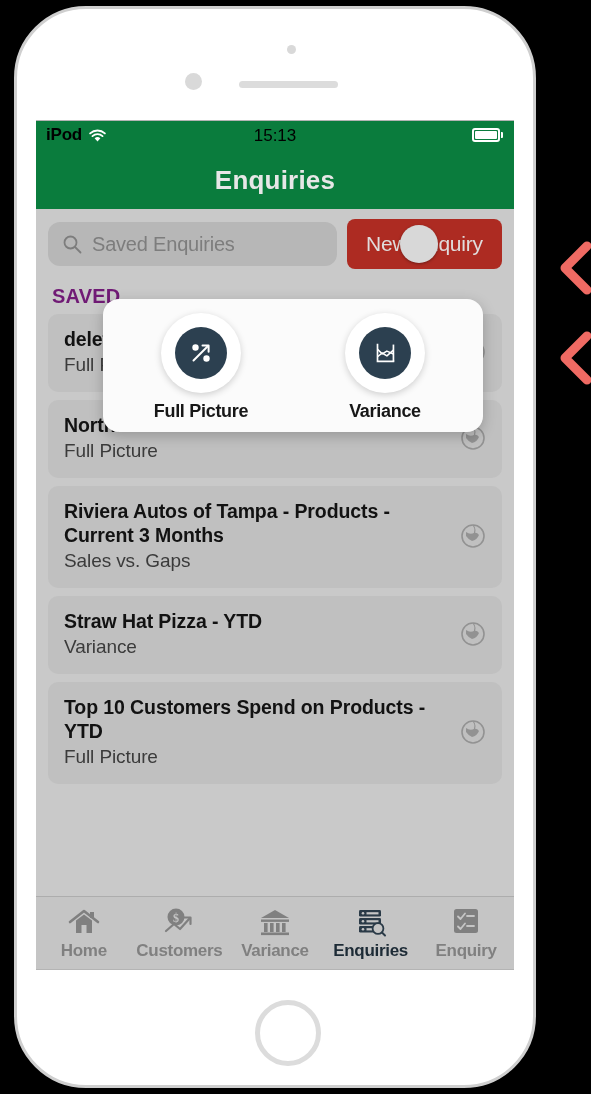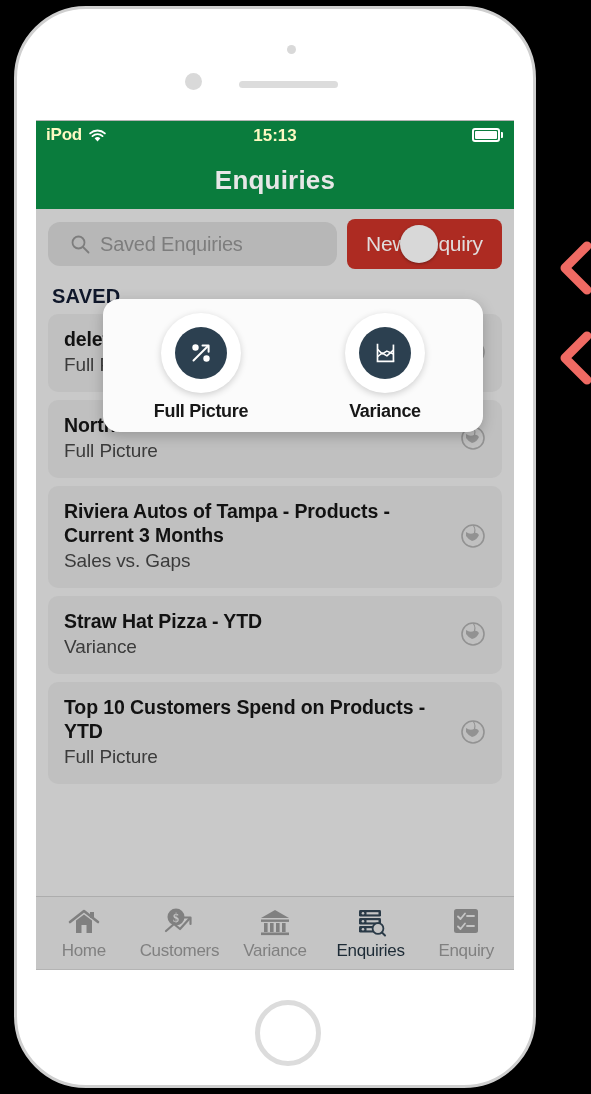--- a/index.html
+++ b/index.html
@@ -54,30 +54,30 @@
     overflow: hidden;
     border-top: 1px solid #b4b4b4;
     border-bottom: 1px solid #b4b4b4;
   }
 
   
   .status-bar {
     position: relative;
     height: 30px;
     background: #0a7c3d;
-    color: #fef9c3;
+    color: #000000;
     font-size: 17px;
     font-weight: 600;
   }
   .sb-left { position: absolute; left: 10px; top: 4px; display: flex; align-items: center; gap: 6px; }
   .sb-carrier { font-size: 17px; letter-spacing: -0.2px; }
   .wifi-icon { display: inline-block; width: 19px; height: 14px; position: relative; }
   .sb-time {
     position: absolute; left: 0; right: 0; top: 5px;
-    text-align: center; font-size: 17px; font-weight: 700;
+    text-align: center; font-size: 17px; font-weight: 400;
   }
   .sb-right { position: absolute; right: 11px; top: 7px; display: flex; align-items: center; }
   .battery-body {
     width: 28px; height: 14px;
     border: 2px solid #fff; border-radius: 3px;
     padding: 1px; box-sizing: border-box;
     display: flex; align-items: stretch;
   }
   .battery-fill { flex: 1; background: #fff; border-radius: 1px; }
   .battery-cap {
@@ -104,21 +104,21 @@
     gap: 10px;
     padding: 10px 12px 8px 12px;
     background: #c9c9c9;
   }
   .search-field {
     flex: 1;
     height: 44px;
     background: #b7b7b7;
     border-radius: 12px;
     display: flex; align-items: center;
-    padding: 0 22px;
+    padding: 0 14px;
     gap: 10px;
     box-sizing: border-box;
   }
   .search-icon { width: 20px; height: 20px; flex: none; }
   .search-placeholder {
     color: #7d7d7d; font-size: 20px; letter-spacing: -0.2px;
   }
   .new-enquiry-btn {
     position: relative;
     width: 155px; height: 50px;
@@ -137,21 +137,21 @@
     border-radius: 50%;
     background: #d8d8d8;
     box-shadow: 0 1px 3px rgba(0,0,0,0.35);
   }
 
   
   .section-header {
     padding: 8px 16px 6px 16px;
     font-size: 20px;
     font-weight: 700;
-    color: #0f172a;
+    color: #701a75;
     letter-spacing: 0.2px;
   }
 
   
   .list { padding: 0 12px; }
   .list-card {
     background: #c0c0c0;
     border-radius: 10px;
     margin-bottom: 8px;
     padding: 13px 16px 14px 16px;
@@ -188,21 +188,21 @@
   }
   .tab-item {
     flex: 1;
     display: flex; flex-direction: column;
     align-items: center; justify-content: center;
     gap: 3px;
     color: #808080;
   }
   .tab-item.active { color: #2a3a47; }
   .tab-icon { width: 34px; height: 32px; display: block; }
-  .tab-label { font-size: 17px; letter-spacing: -0.3px; }
+  .tab-label { font-size: 17px; letter-spacing: -0.3px; font-weight: bold; }
   .tab-item.active .tab-label { color: #1d2b36; }
 
   
   .popup-overlay {
     position: absolute;
     left: 0; top: 0; right: 0; bottom: 0;
     pointer-events: none;
   }
   .popup {
     position: absolute;

